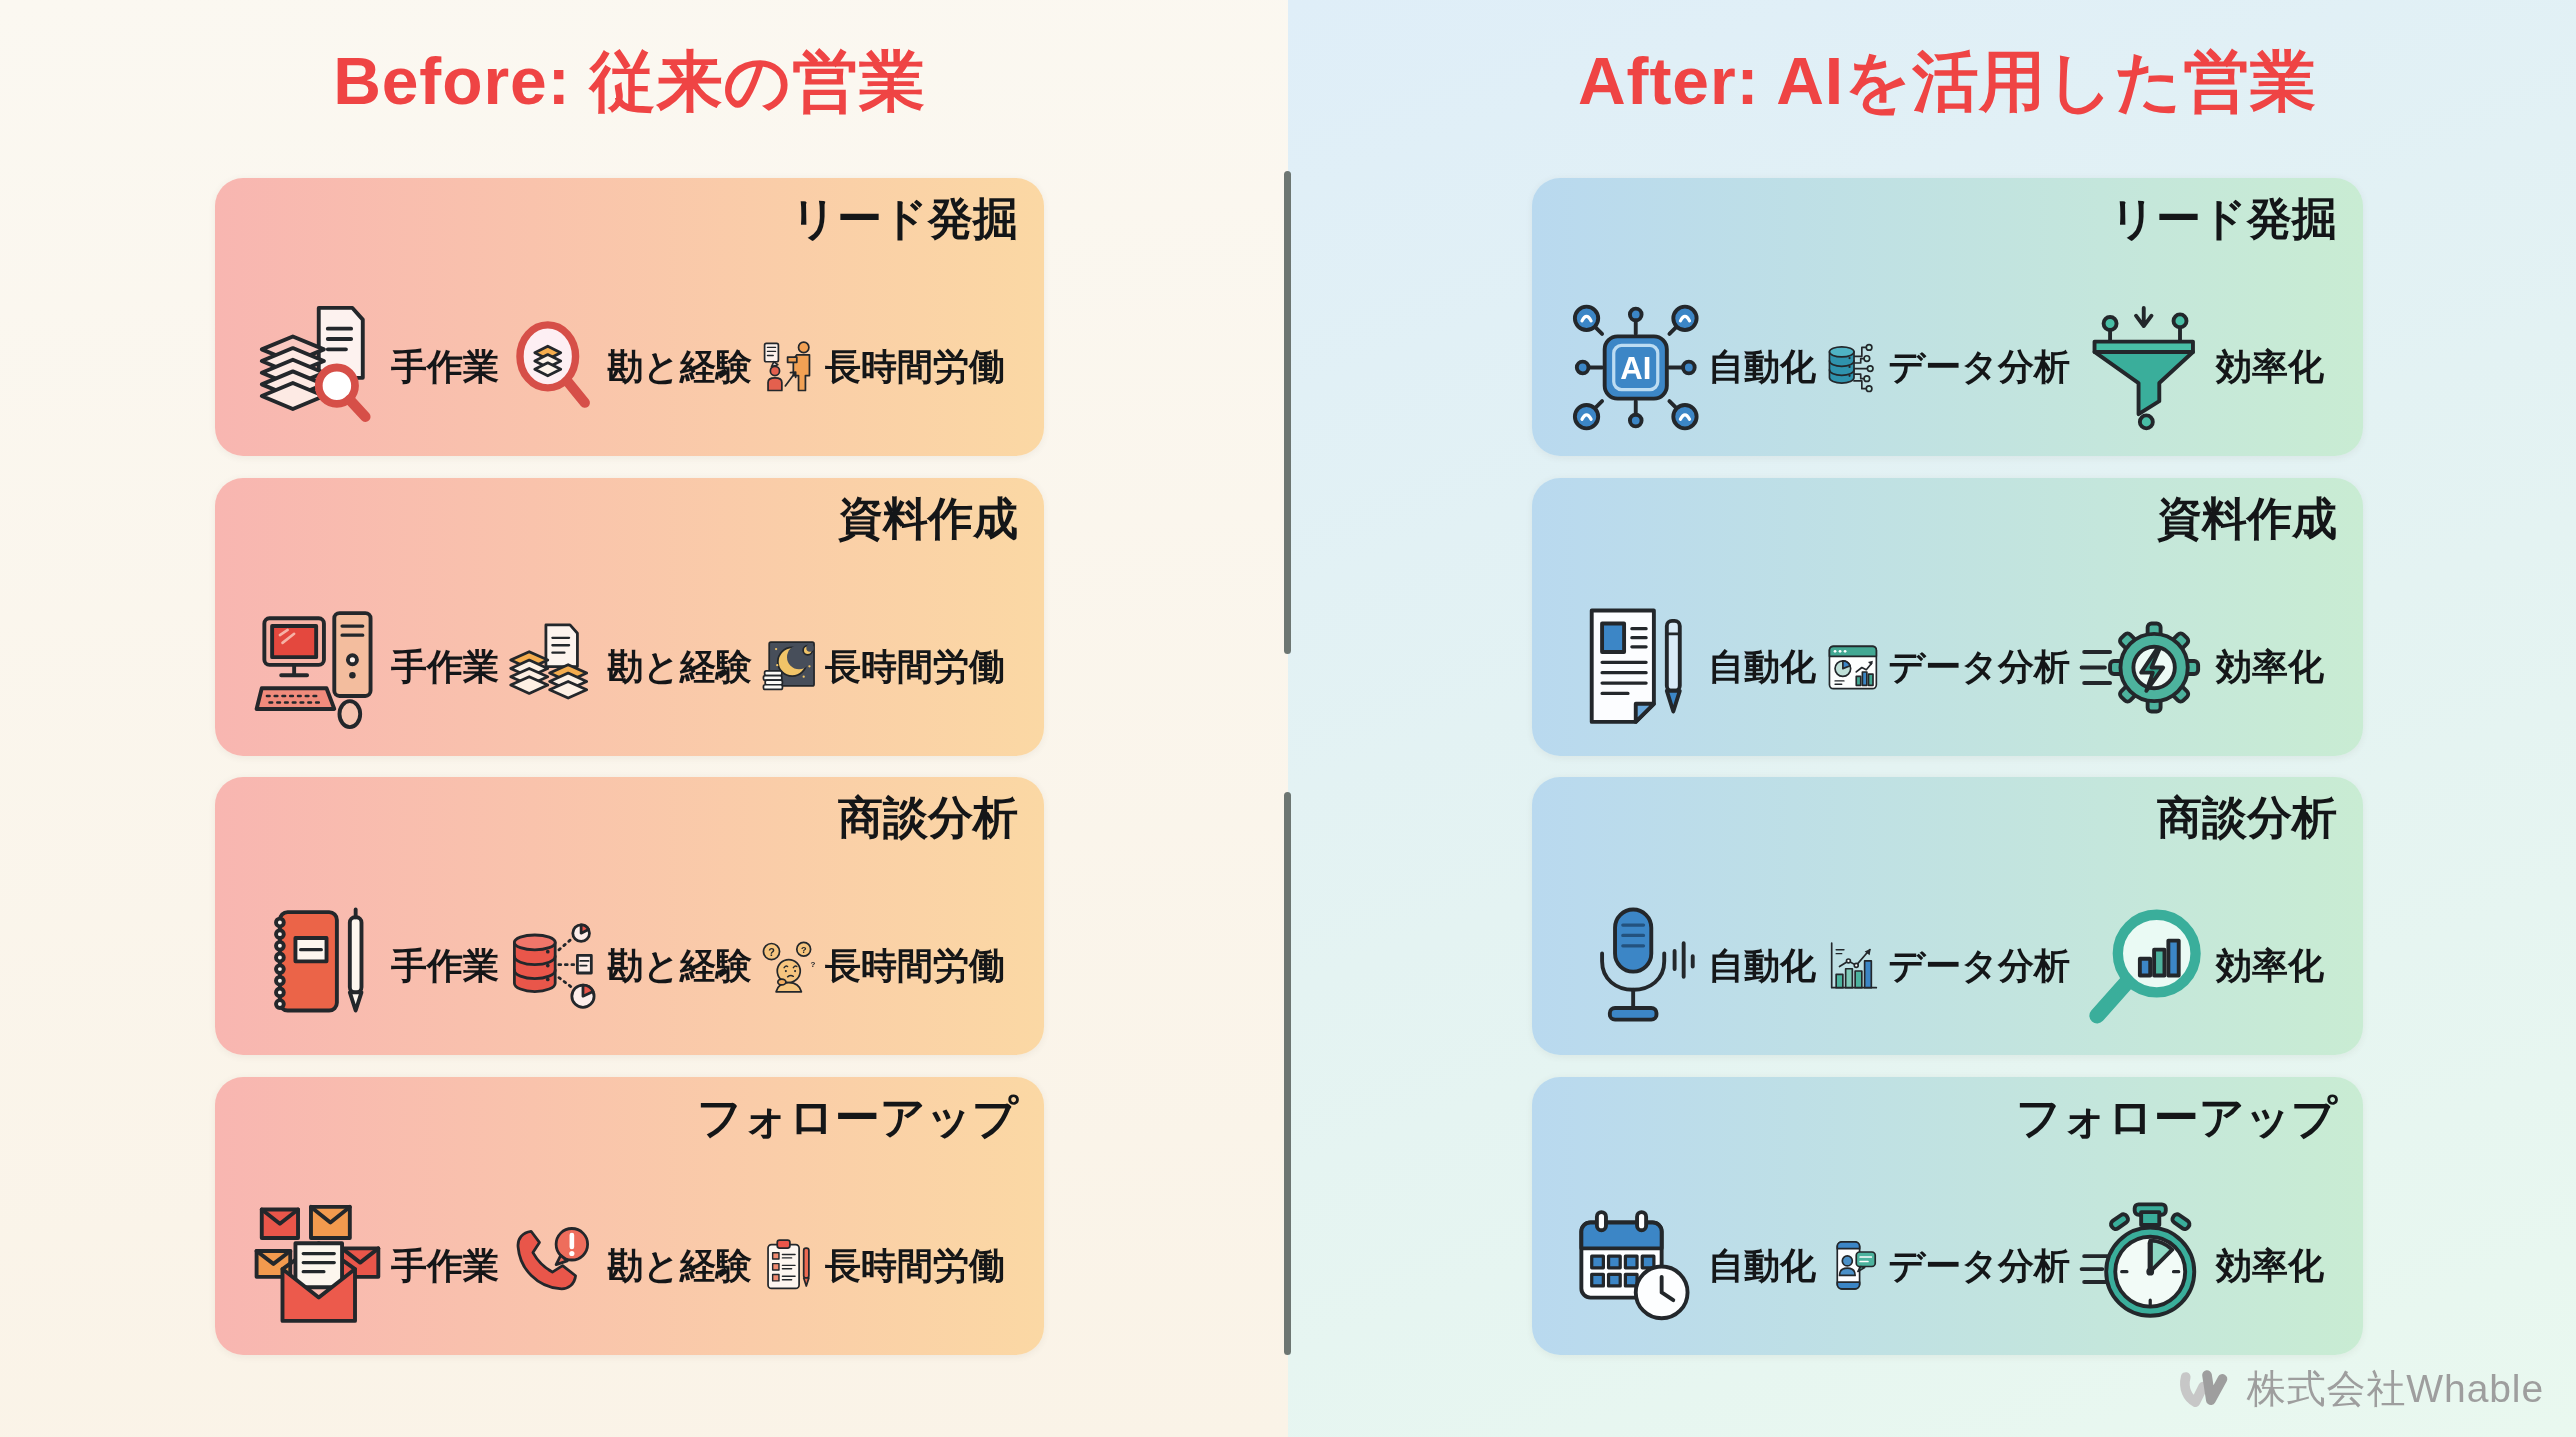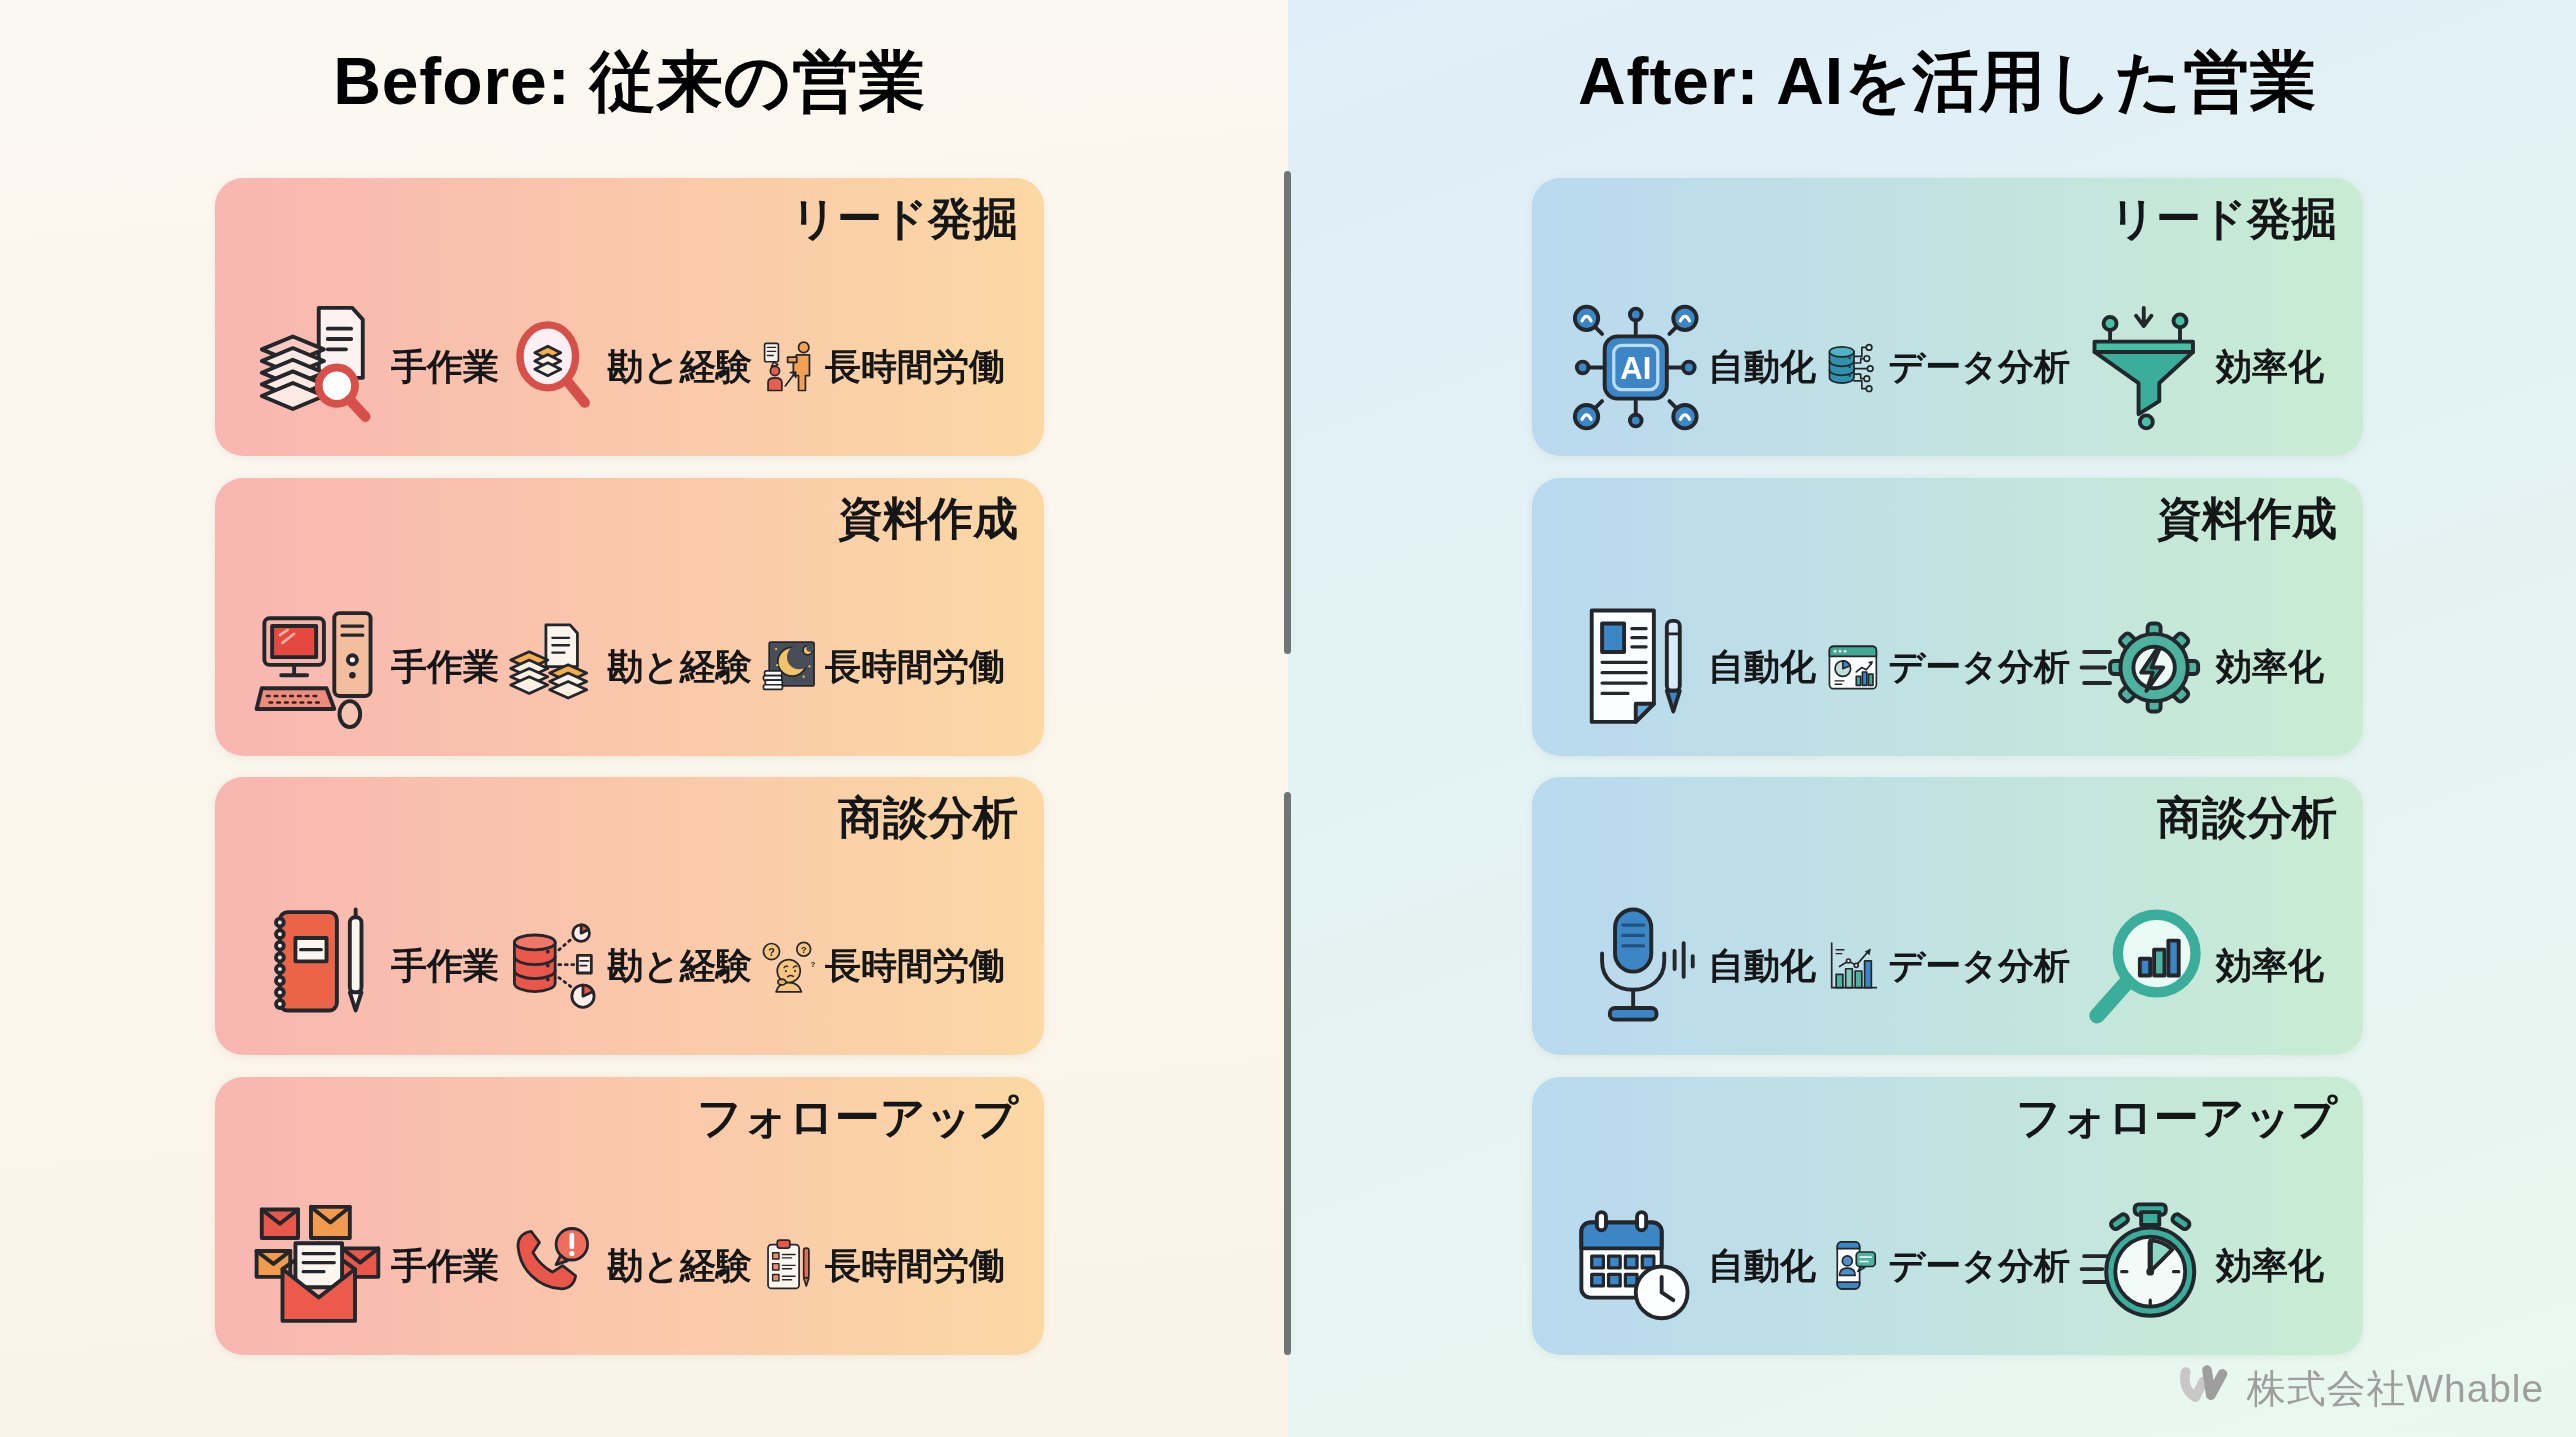--- a/index.html
+++ b/index.html
@@ -5,40 +5,40 @@
   html,body{margin:0;padding:0;background:#ffffff;}
   .page{position:relative;width:2576px;height:1438px;overflow:hidden;
         font-family:"Liberation Sans","DejaVu Sans",sans-serif;color:#181a1c;}
   .bg-half{position:absolute;top:0;height:1438px;}
   .bg-left{left:0;width:1288px;background:linear-gradient(175deg,#fbf8f1 0%,#faf3e7 100%);}
   .bg-right{left:1288px;width:1288px;background:linear-gradient(160deg,#dfeef8 0%,#e4f3f2 52%,#e9f8ef 100%);}
   .section{position:absolute;top:0;height:1438px;}
   .section-before{left:215px;width:829px;}
   .section-after{left:1532px;width:831px;}
   .section-title{position:absolute;top:37px;left:0;width:100%;text-align:center;
-                 font-size:66px;font-weight:800;letter-spacing:0.9px;color:#000000;}
+                 font-size:66px;font-weight:800;letter-spacing:0.9px;color:#ef4444;}
   .cards{position:absolute;top:178px;left:0;right:0;display:flex;flex-direction:column;gap:21.5px;}
   .card{height:278px;border-radius:28px;padding:11.2px 26px 19px;box-sizing:border-box;
         display:flex;flex-direction:column;box-shadow:0 1.9px 7.5px rgba(90,70,50,0.07);}
   .card-before{background:linear-gradient(90deg,#f8b6b1 0%,#fbd8a4 100%);}
   .card-after{background:linear-gradient(90deg,#b9d9ef 0%,#c9ecd3 100%);}
   .card-title{text-align:right;font-size:45px;font-weight:800;line-height:60px;color:#141618;}
   .items{flex:1;display:flex;align-items:flex-end;justify-content:space-between;padding:0 13px;}
   .item{display:flex;flex-direction:row;align-items:center;justify-content:flex-end;
         gap:7.5px;width:245px;}
   .icon{width:139px;height:139px;display:block;}
   .icon svg{width:100%;height:100%;display:block;}
   .item-label{font-size:36px;font-weight:700;white-space:nowrap;color:#141618;}
   .divider-seg{position:absolute;left:1284px;width:6.6px;background:#6d7672;border-radius:3.7px;}
   .divider-top{top:171px;height:483px;}
   .divider-bottom{top:792px;height:563px;}
   .ai-label{position:absolute;left:1006px;top:676px;width:562px;text-align:center;
             font-size:73px;font-weight:800;color:#16181a;white-space:nowrap;
             text-shadow:0 0 15px rgba(255,255,255,.95),0 0 6.6px rgba(255,255,255,.9);}
-  .footer{position:absolute;right:32px;top:1362px;display:flex;align-items:flex-start;gap:11.2px;}
+  .footer{position:absolute;right:32px;top:1362px;display:flex;align-items:flex-end;gap:11.2px;}
   .footer-logo{width:58px;height:49px;}
   .footer-logo svg{width:100%;height:100%;display:block;}
   .company{font-size:39px;color:#9e9e9e;letter-spacing:0.9px;}
 </style>
 </head>
 <body>
 
 <div class="page">
   <div class="bg-half bg-left"></div>
   <div class="bg-half bg-right"></div>

